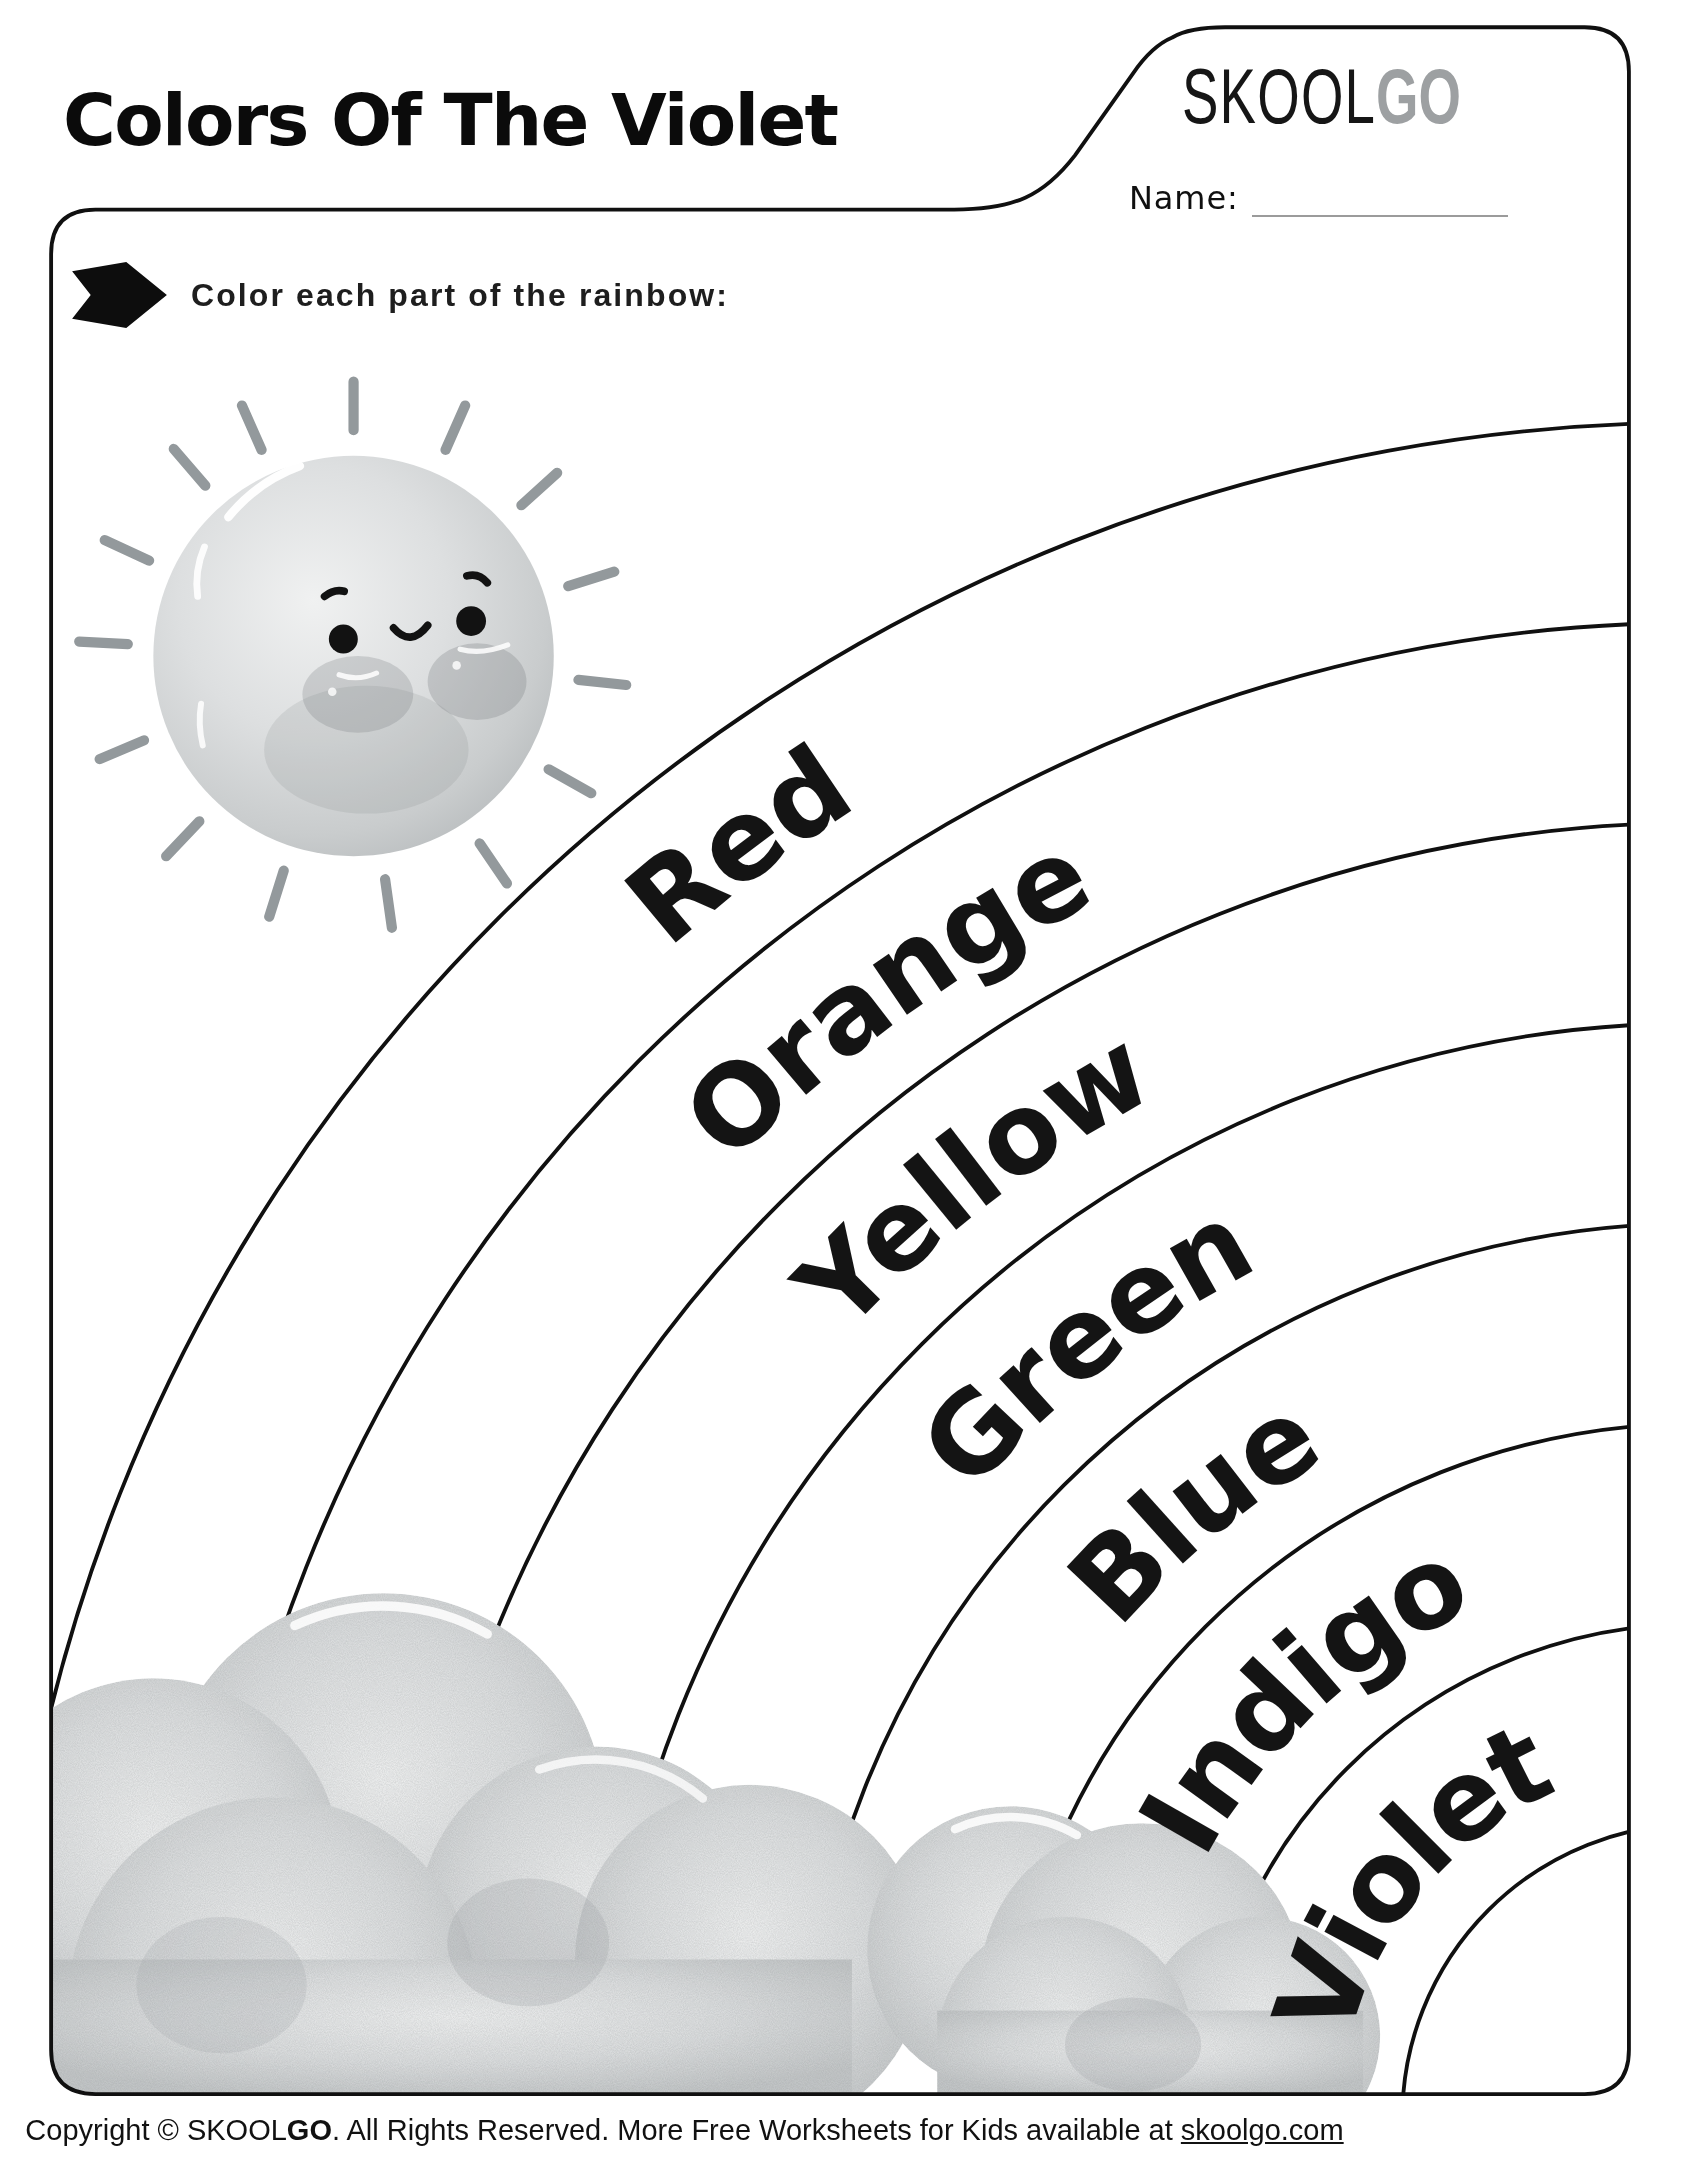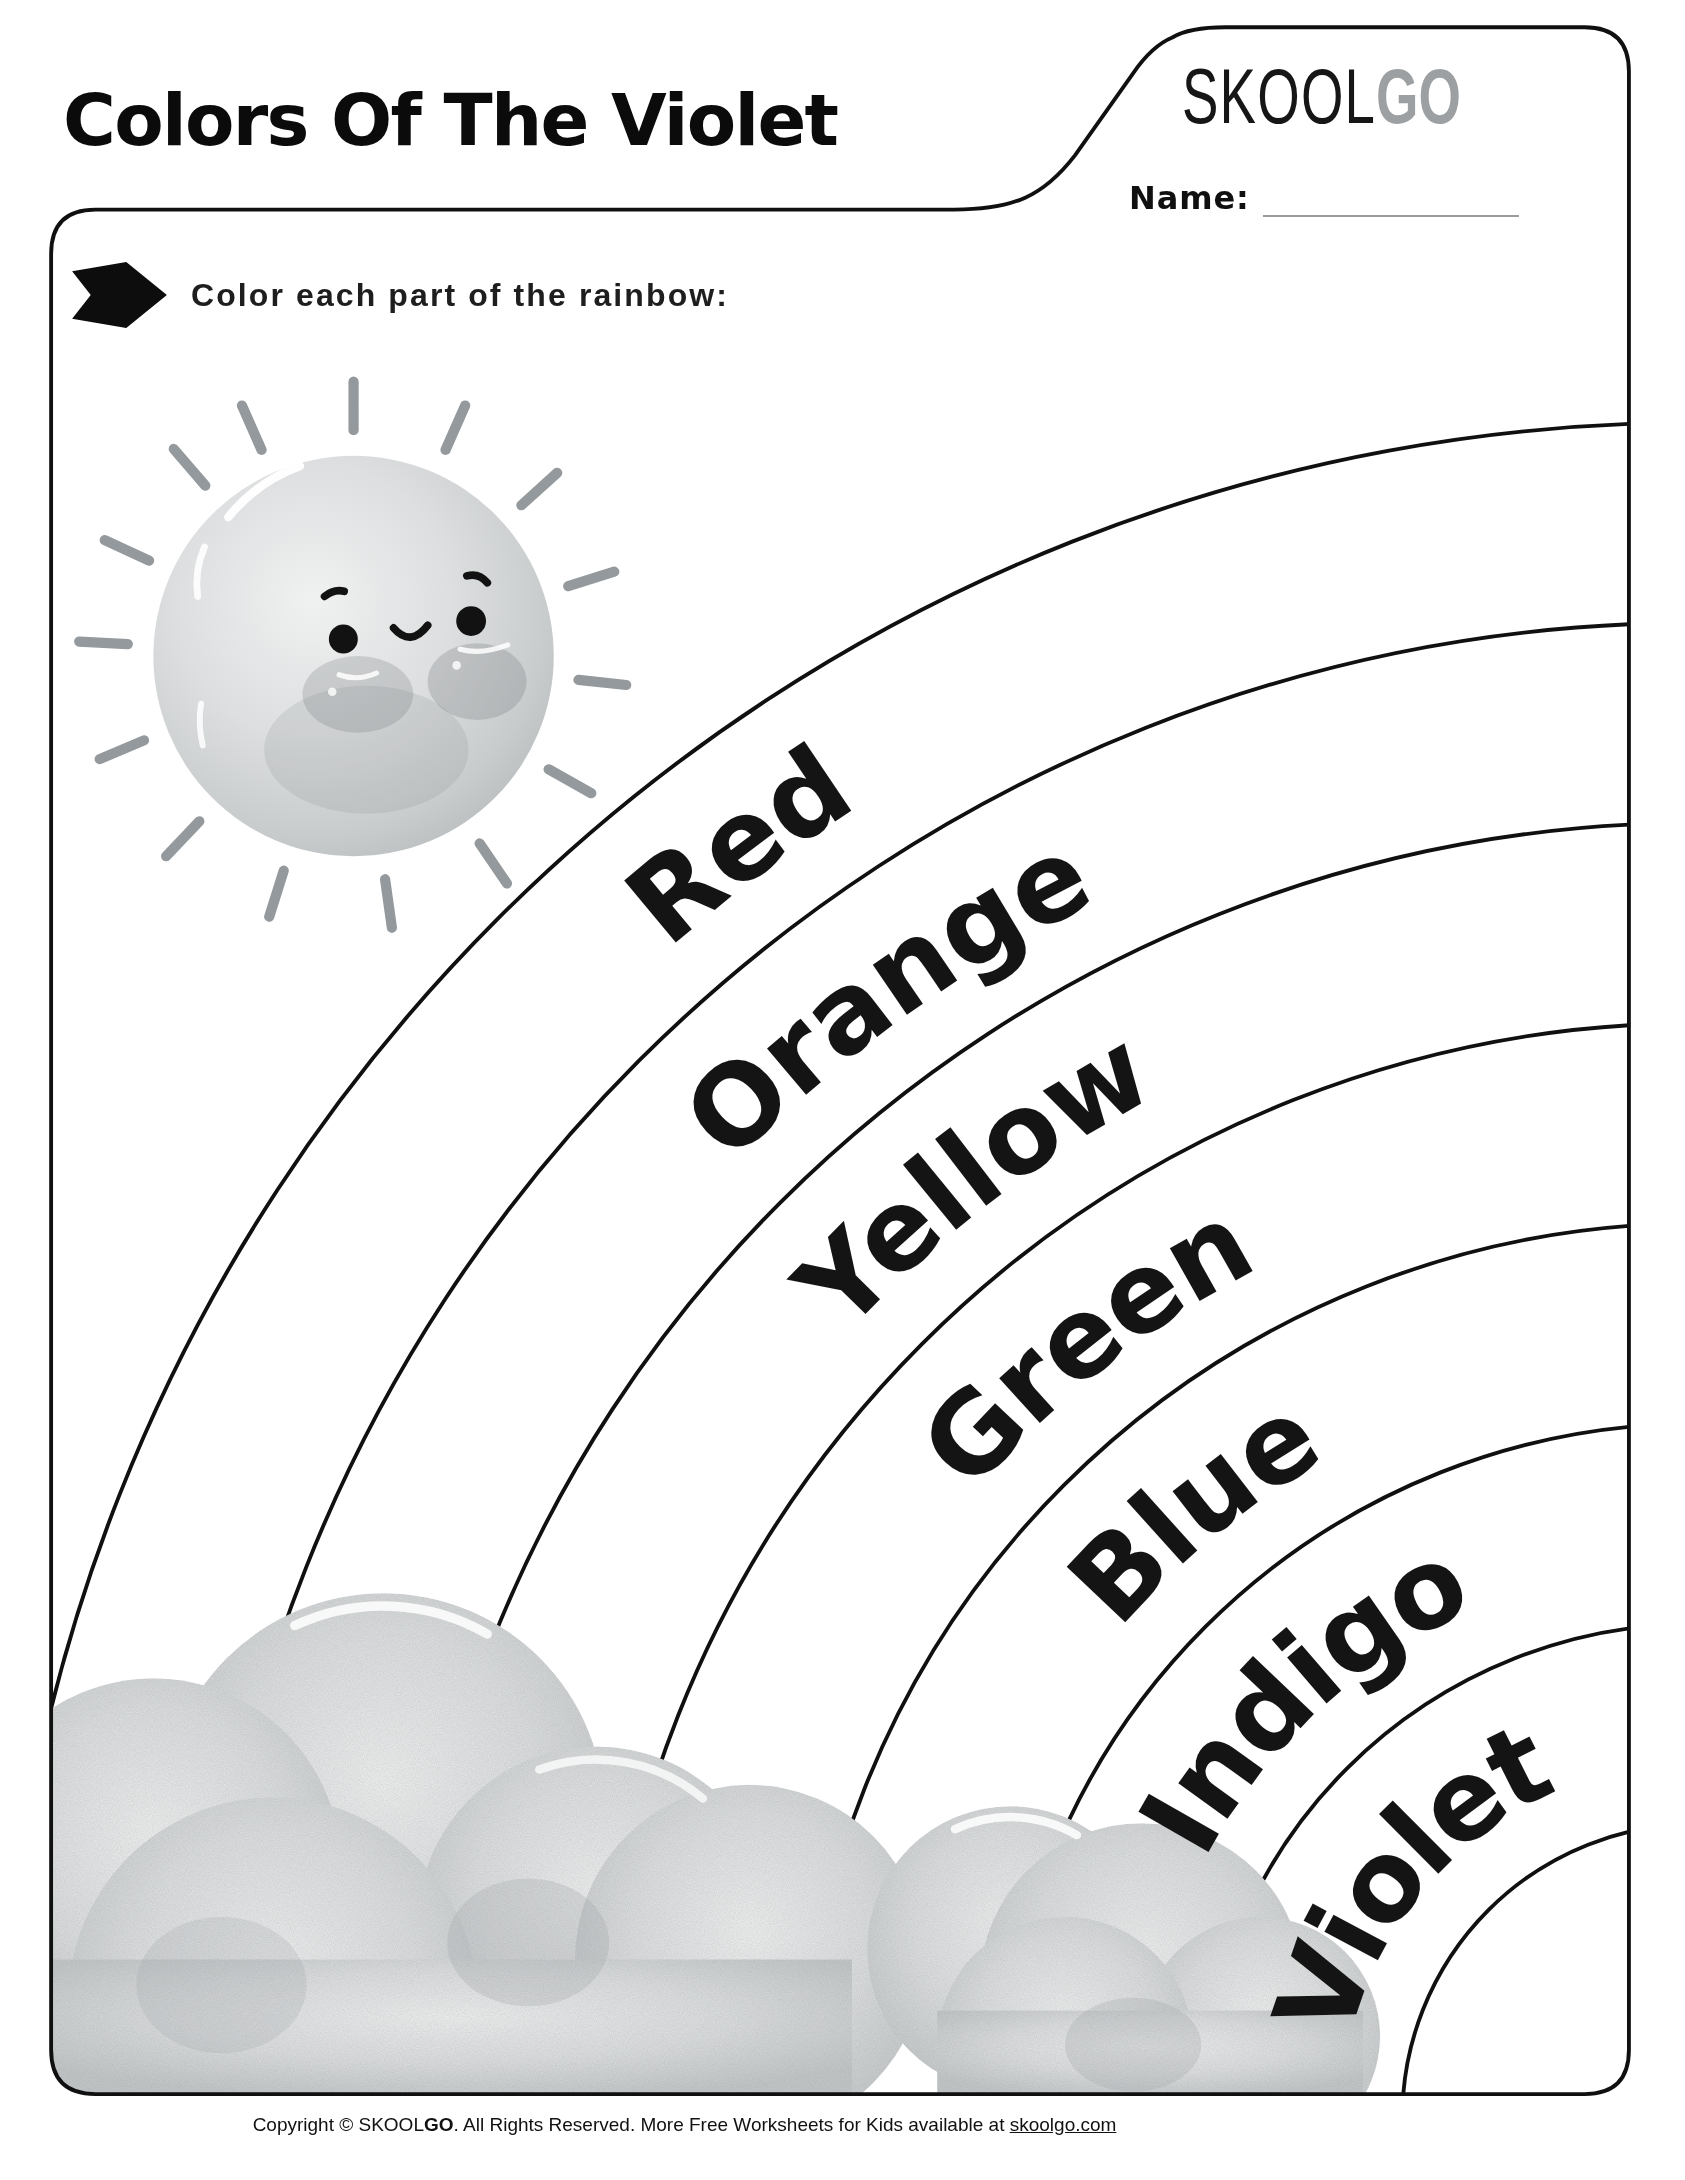--- a/index.html
+++ b/index.html
@@ -20,32 +20,32 @@
   .logo .skool {
     font-family:"Liberation Sans", sans-serif; font-weight:400;
     font-size:78px; color:#161616; letter-spacing:1.7px;
   }
   .logo .go {
     font-family:"Liberation Sans", sans-serif; font-weight:bold;
     font-size:78px; color:#9da0a2; letter-spacing:0px;
   }
   .name-row { position:absolute; left:1129px; top:179px; z-index:3; display:flex; align-items:flex-end; }
   .name-label {
-    font-family:"DejaVu Sans", sans-serif; font-weight:bold;
+    font-family:"DejaVu Sans", sans-serif; font-weight:normal;
     font-size:32px; color:#101010; letter-spacing:0.9px;
   }
   .name-line { width:256px; height:31px; margin-left:13.6px; border-bottom:2.6px solid #9b9b9b; }
   .instruction-row { position:absolute; left:72px; top:262px; z-index:3; display:flex; align-items:center; }
   .instruction-text {
     margin-left:24px; font-family:"Liberation Sans", sans-serif; font-weight:700;
     font-size:32px; letter-spacing:2.1px; color:#1e1e1e; white-space:nowrap;
   }
   .footer {
     position:absolute; left:0; top:2114px; width:1369px; z-index:3; text-align:center;
-    font-family:"Liberation Sans", sans-serif; font-size:19px; color:#111111; letter-spacing:0px;
+    font-family:"Liberation Sans", sans-serif; font-size:29px; color:#111111; letter-spacing:0px;
   }
   .footer b { font-weight:bold; }
   .footer-link { color:#111111; text-decoration:underline; }
   .band-label {
     font-family:"DejaVu Sans", sans-serif; font-weight:bold;
     font-size:130px; fill:#141414; letter-spacing:2px;
   }
   .band-label textPath { dominant-baseline:central; }
 </style>
 </head>

